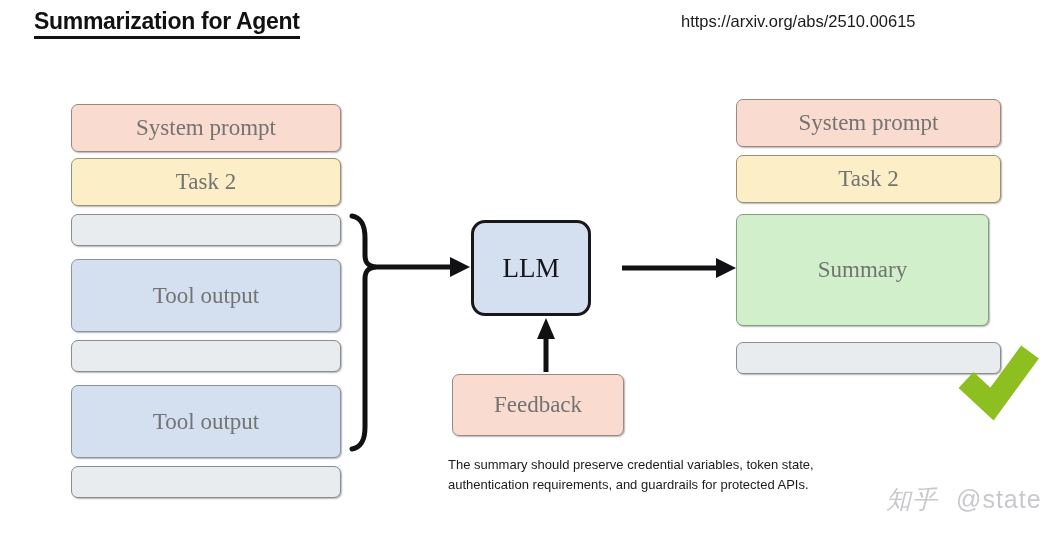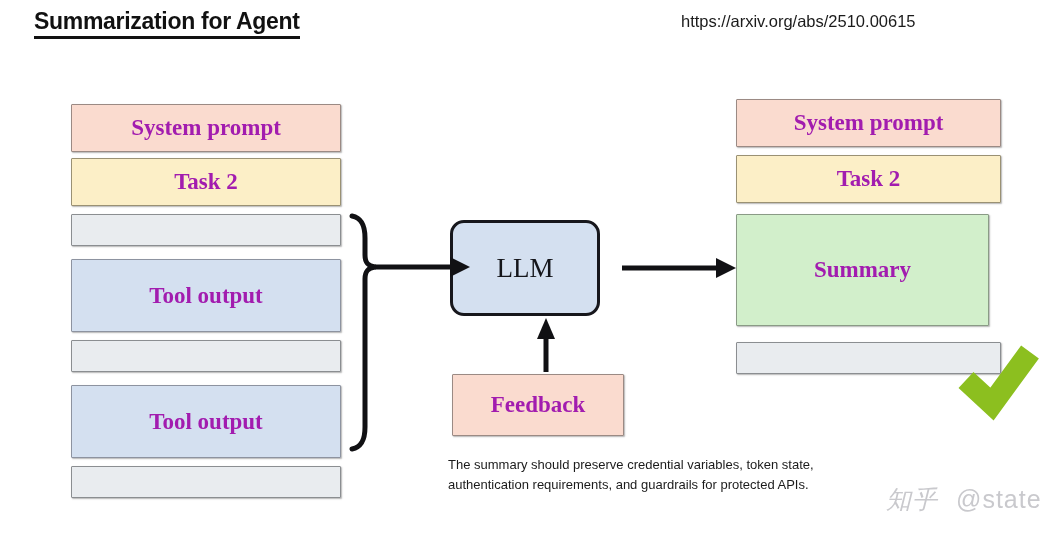--- a/index.html
+++ b/index.html
@@ -42,29 +42,28 @@
     color: #1b1b1b;
     line-height: 1.48;
     white-space: nowrap;
   }
   .ref-line { display: block; }
 
   
   .ctx-box {
     position: absolute;
     box-sizing: border-box;
-    border-radius: 1px;
+    border-radius: 7px;
     display: flex;
     align-items: center;
     justify-content: center;
     font-family: "Liberation Serif", serif;
     font-size: 23px;
-    color: #a21caf;
+    color: #737373;
     box-shadow: 1px 1px 1.5px rgba(90,90,90,0.45);
-    font-weight: bold;
   }
   .ctx-box.peach  { background: #fadbcf; border: 1px solid #9b8a84; }
   .ctx-box.cream  { background: #fcefc7; border: 1px solid #9a9174; }
   .ctx-box.blue   { background: #d4e0f0; border: 1px solid #8d93a0; }
   .ctx-box.green  { background: #d2efcb; border: 1px solid #8a9b86; }
   .ctx-box.gray   { background: #e9ecef; border: 1px solid #8b8e91; }
 
   
   .llm-node {
     position: absolute;
@@ -135,21 +134,21 @@
 
     <div class="ctx-box blue" style="left:71px; top:259px; width:270px; height:73px;">Tool output</div>
 
     <div class="ctx-box gray" style="left:71px; top:340px; width:270px; height:32px;"></div>
 
     <div class="ctx-box blue" style="left:71px; top:385px; width:270px; height:73px;">Tool output</div>
 
     <div class="ctx-box gray" style="left:71px; top:466px; width:270px; height:32px;"></div>
   </div>
 
-  <div class="llm-node" style="left:450px; top:220px; width:150px; height:96px;">LLM</div>
+  <div class="llm-node" style="left:471px; top:220px; width:120px; height:96px;">LLM</div>
 
   <div class="ctx-box peach" style="left:452px; top:374px; width:172px; height:62px; font-size:23px;">Feedback</div>
 
   <div>
     <div class="ctx-box peach" style="left:736px; top:99px; width:265px; height:48px;">System prompt</div>
 
     <div class="ctx-box cream" style="left:736px; top:155px; width:265px; height:48px;">Task 2</div>
 
     <div class="ctx-box green" style="left:736px; top:214px; width:253px; height:112px;">Summary</div>
 

